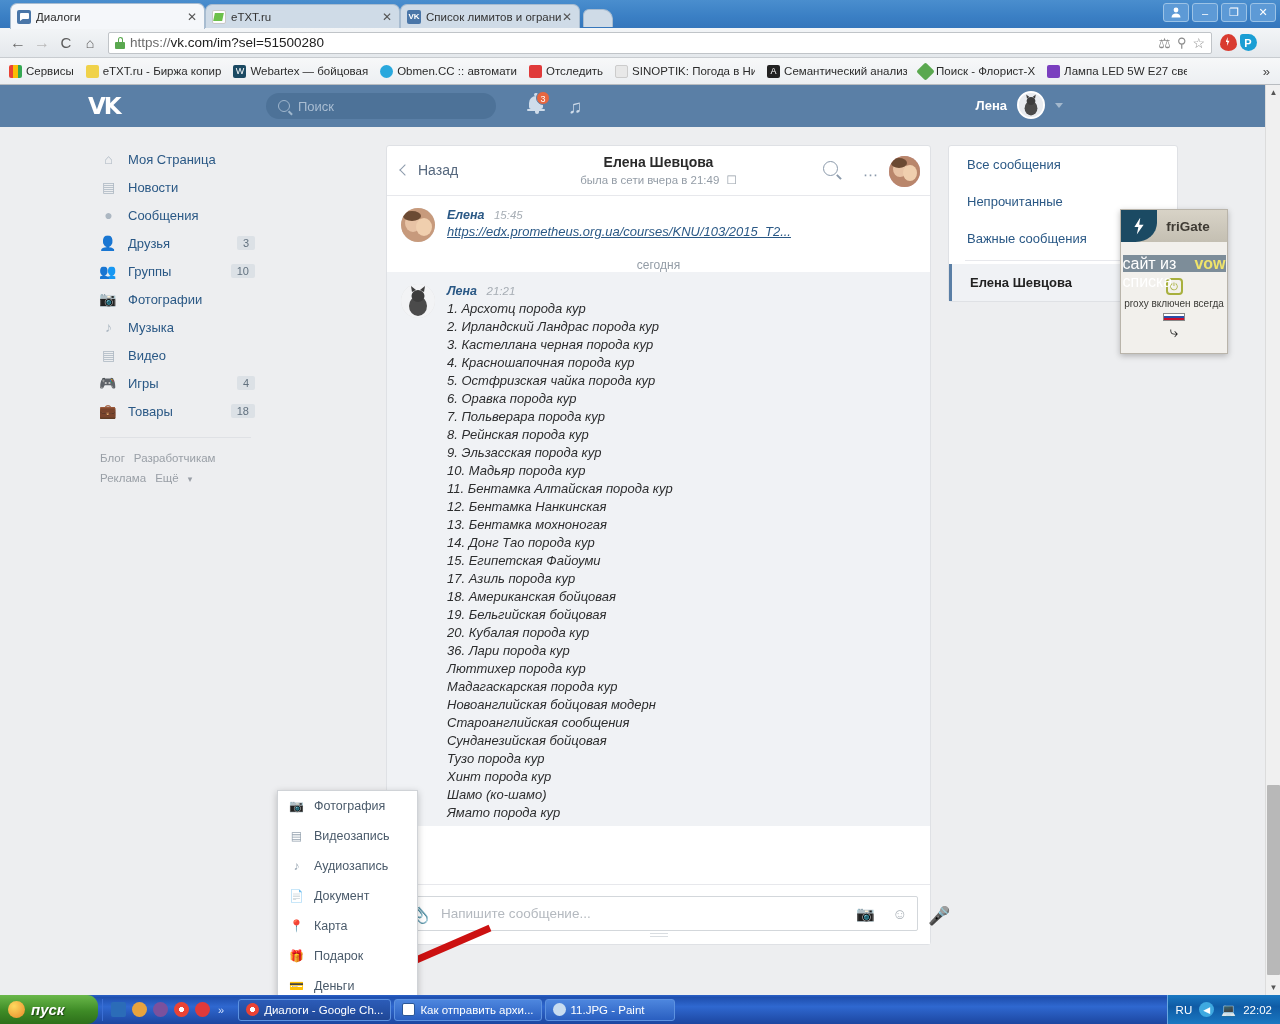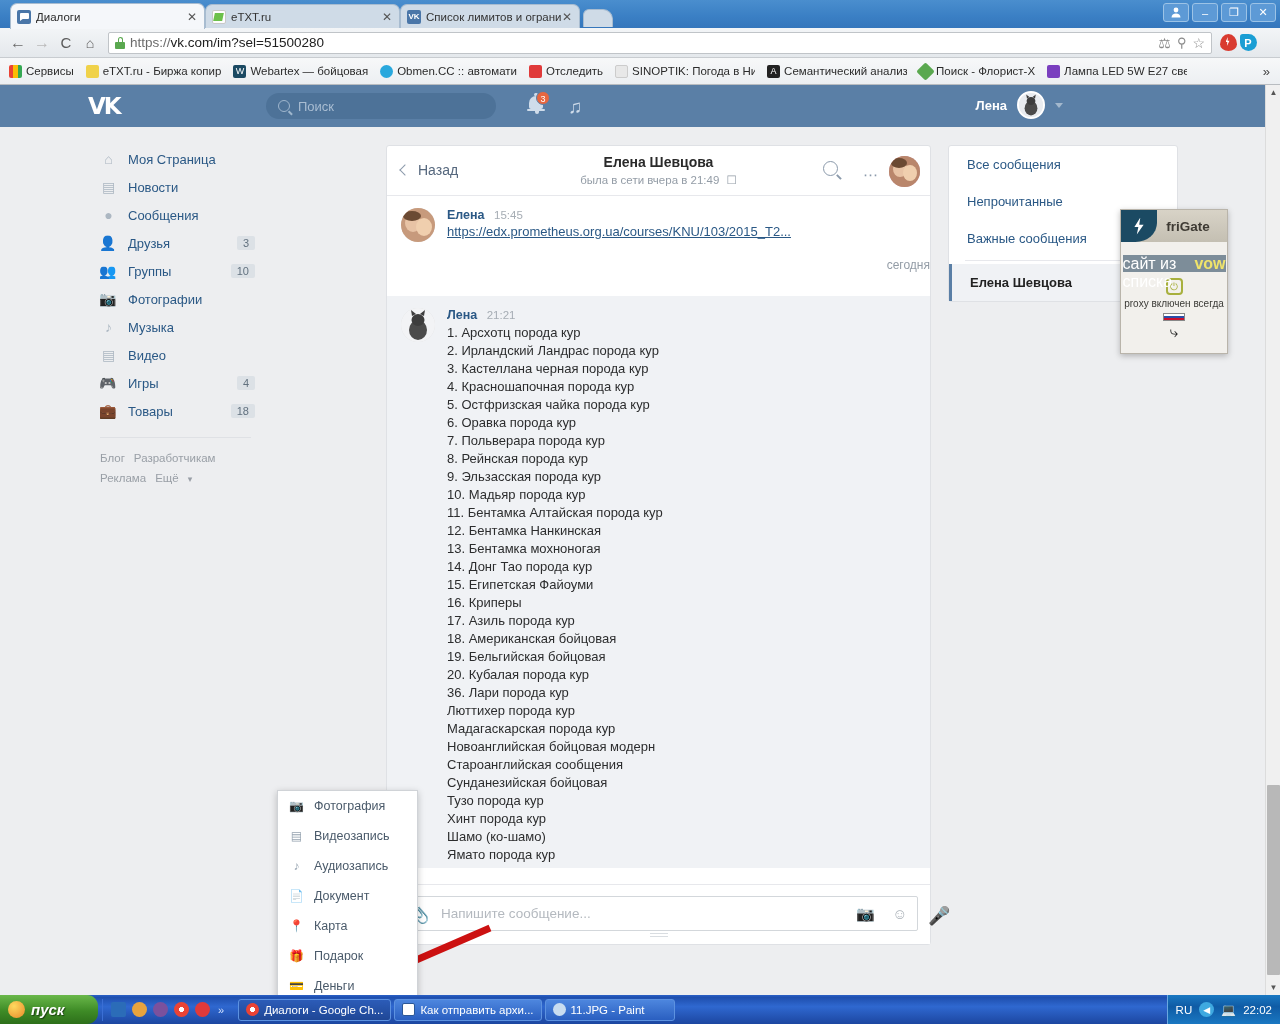--- a/index.html
+++ b/index.html
@@ -135,30 +135,30 @@
   .chev-l { width:8px;height:8px;border-left:1.6px solid #8b9aab;border-bottom:1.6px solid #8b9aab;transform:rotate(45deg); display:block;}
   .chat-title { position:absolute; left:0; right:0; top:8px; text-align:center; }
   .chat-title .nm { font-size:14px; color:#2a2a2a; font-weight:bold; }
   .chat-title .st { font-size:11.5px; color:#939ca6; margin-top:3px; }
   .chat-search { position:absolute; right:92px; top:15px; width:15px; height:15px; border:1.6px solid #8b9aab; border-radius:50%; }
   .chat-search:after{content:"";position:absolute;right:-5px;bottom:-3px;width:6px;height:1.8px;background:#8b9aab;transform:rotate(45deg);}
   .chat-dots { position:absolute; right:50px; top:20px; color:#8b9aab; letter-spacing:2px; font-size:15px; }
   .chat-ava { position:absolute; right:10px; top:10px; width:31px;height:31px;border-radius:50%; overflow:hidden; background:#c9a; }
 
   .msg-area { position:relative; height:690px; overflow:hidden; }
-  .msg { display:flex; padding:12px 26px 4px 14px; gap:12px; }
+  .msg { display:flex; padding:12px 26px 4px 14px; gap:12px;font-style:italic; }
   .msg.hl { background:#f0f2f5; }
   .msg-ava { width:34px;height:34px;flex:0 0 34px;border-radius:50%; overflow:hidden; background:#ddd; }
   .msg-body { flex:1 1 auto; }
   .msg-top { font-size:12.5px; margin-bottom:2px; }
   .msg-top .who { color:#2a5885; font-weight:bold; }
   .msg-top .tm { color:#a6adb4; margin-left:6px; font-size:11.5px; }
   .msg-link { color:#2a5885; font-size:13px; }
   .msg-line { font-size:13px; color:#2c2d2e; line-height:18px; }
-  .day-sep { text-align:right; color:#939ca6; font-size:12px; padding:12px 0 24px; }
+  .day-sep { text-align:center; color:#939ca6; font-size:12px; padding:12px 0 0; }
 
   .chat-foot { position:absolute; left:0; bottom:0; width:543px; height:60px; background:#fff; border-top:1px solid #e7e8ec; }
   .input-row { position:absolute; left:12px; right:12px; top:11px; height:35px; border:1px solid #d3d7db; border-radius:2px; display:flex; align-items:center; }
   .clip-box { width:37px; display:flex; align-items:center; justify-content:center; color:#8b949d; font-size:19px; }
   .input-ph { flex:1 1 auto; color:#b4b9bf; font-size:13.5px; padding-left:4px; }
   .foot-ico { width:34px; display:flex; align-items:center; justify-content:center; color:#aab1b8; font-size:15px; }
   .mic { position:absolute; right:-34px; top:8px; color:#8b949d; font-size:18px; }
   .grip { position:absolute; left:50%; bottom:5px; width:18px; margin-left:-9px; }
   .grip span{ display:block; height:1px; background:#d9dde1; margin-bottom:2px;}
 
@@ -529,21 +529,20 @@
                 <div class="msg-line">6. Оравка порода кур</div>
                 <div class="msg-line">7. Польверара порода кур</div>
                 <div class="msg-line">8. Рейнская порода кур</div>
                 <div class="msg-line">9. Эльзасская порода кур</div>
                 <div class="msg-line">10. Мадьяр порода кур</div>
                 <div class="msg-line">11. Бентамка Алтайская порода кур</div>
                 <div class="msg-line">12. Бентамка Нанкинская</div>
                 <div class="msg-line">13. Бентамка мохноногая</div>
                 <div class="msg-line">14. Донг Тао порода кур</div>
                 <div class="msg-line">15. Египетская Файоуми</div>
-                <div class="msg-line">16. Криперы</div>
                 <div class="msg-line">17. Азиль порода кур</div>
                 <div class="msg-line">18. Американская бойцовая</div>
                 <div class="msg-line">19. Бельгийская бойцовая</div>
                 <div class="msg-line">20. Кубалая порода кур</div>
                 <div class="msg-line">36. Лари порода кур</div>
                 <div class="msg-line">Люттихер порода кур</div>
                 <div class="msg-line">Мадагаскарская порода кур</div>
                 <div class="msg-line">Новоанглийская бойцовая модерн</div>
                 <div class="msg-line">Староанглийская сообщения</div>
                 <div class="msg-line">Сунданезийская бойцовая</div>

